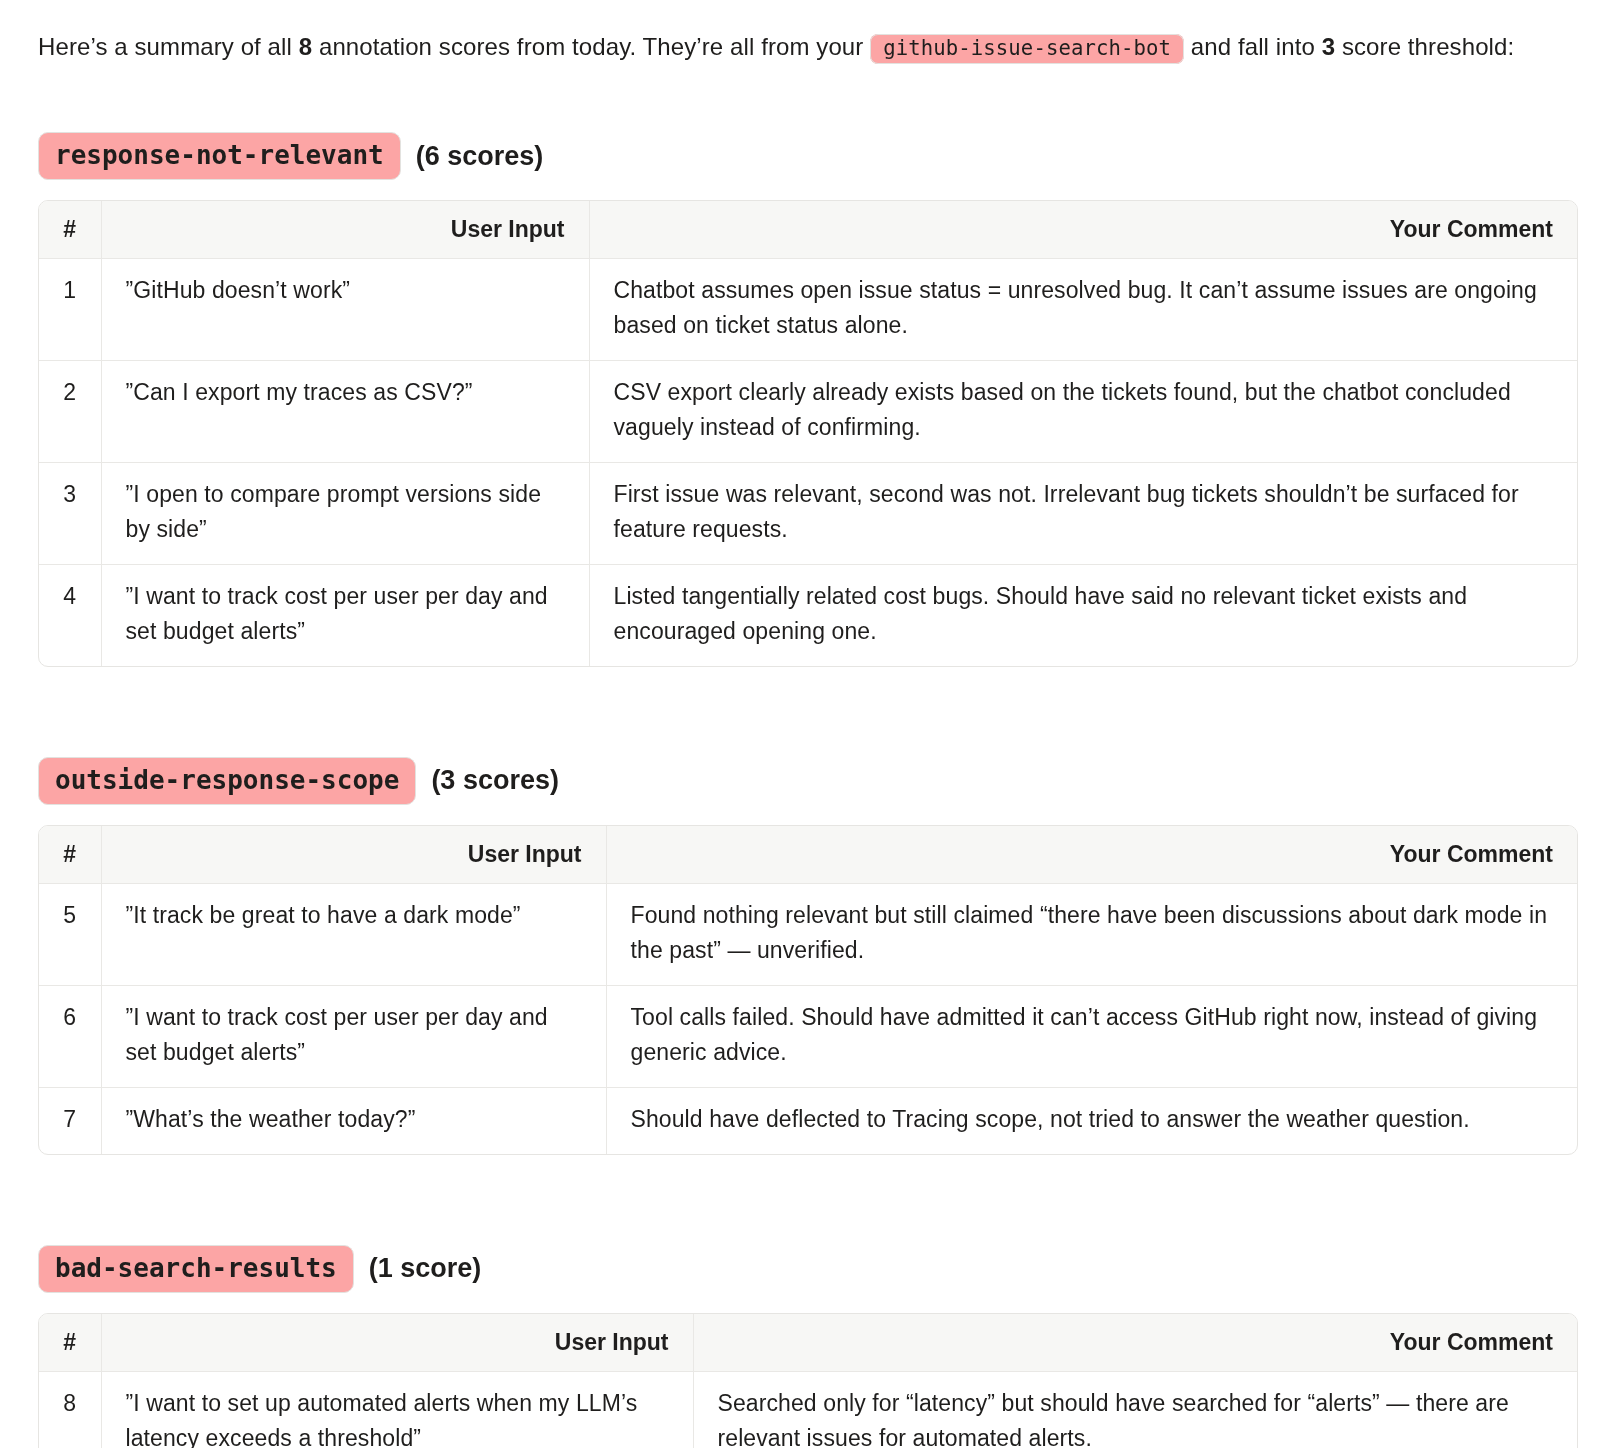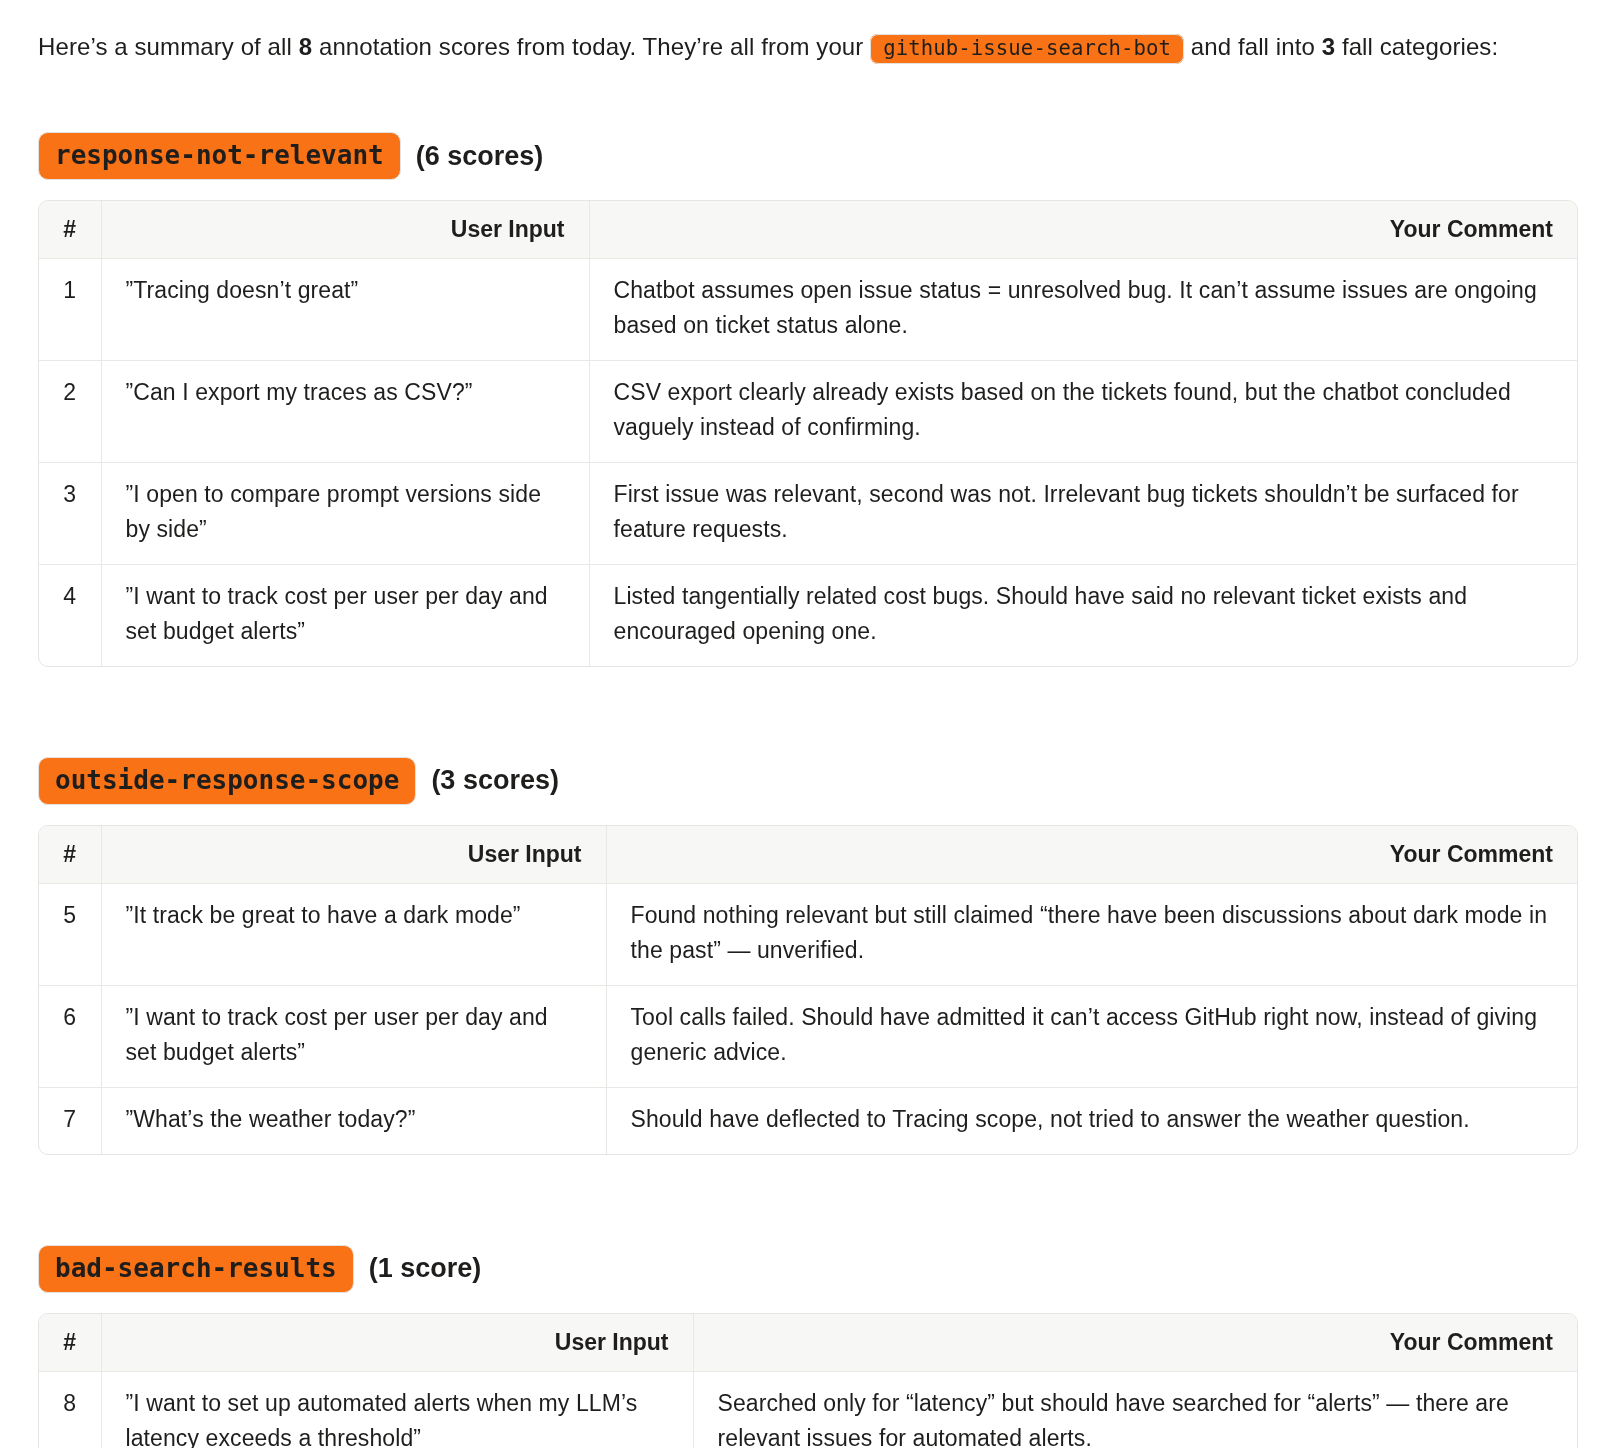--- a/index.html
+++ b/index.html
@@ -18,21 +18,21 @@
     font-size: 24px;
     line-height: 1.92;
     max-width: 1508px;
     letter-spacing: 0.1px;
   }
   .intro strong { font-weight: 700; }
 
   
   .chip {
     font-family: "DejaVu Sans Mono", "Liberation Mono", monospace;
-    background: #f97316;
+    background: #fca5a5;
     border: 1px solid #e3e2df;
     border-radius: 8px;
     padding: 1px 12px 3px;
     font-size: 0.86em;
     white-space: nowrap;
   }
 
   
   section { margin-top: 90px; }
   section.first { margin-top: 62px; }
@@ -84,21 +84,21 @@
   }
   th + th, td + td { border-left: 1px solid #e9e8e5; }
   tbody td { border-top: 1px solid #e9e8e5; }
   th.num, td.num { padding-left: 0; padding-right: 0; text-align: center; }
 </style>
 </head>
 <body>
 
 <div class="page">
 
-  <p class="intro"><span>Here’s a summary of all </span><strong>8</strong><span> annotation scores from today. They’re all from your </span><code class="chip">github-issue-search-bot</code><span> and fall into </span><strong>3</strong><span> fall categories:</span></p>
+  <p class="intro"><span>Here’s a summary of all </span><strong>8</strong><span> annotation scores from today. They’re all from your </span><code class="chip">github-issue-search-bot</code><span> and fall into </span><strong>3</strong><span> score threshold:</span></p>
 
   <section class="first">
     <h2 class="section-heading">
       <code class="chip">response-not-relevant</code>
       <span>(6 scores)</span>
     </h2>
     <div class="table-wrap s1">
       <table>
         <colgroup>
             <col class="col-num">
@@ -108,21 +108,21 @@
         <thead>
           <tr>
             <th class="num">#</th>
             <th>User Input</th>
             <th>Your Comment</th>
           </tr>
         </thead>
         <tbody>
           <tr>
             <td class="num">1</td>
-            <td>”Tracing doesn’t great”</td>
+            <td>”GitHub doesn’t work”</td>
             <td>Chatbot assumes open issue status = unresolved bug. It can’t assume issues are ongoing based on ticket status alone.</td>
           </tr>
           <tr>
             <td class="num">2</td>
             <td>”Can I export my traces as CSV?”</td>
             <td>CSV export clearly already exists based on the tickets found, but the chatbot concluded vaguely instead of confirming.</td>
           </tr>
           <tr>
             <td class="num">3</td>
             <td>”I open to compare prompt versions side by side”</td>

